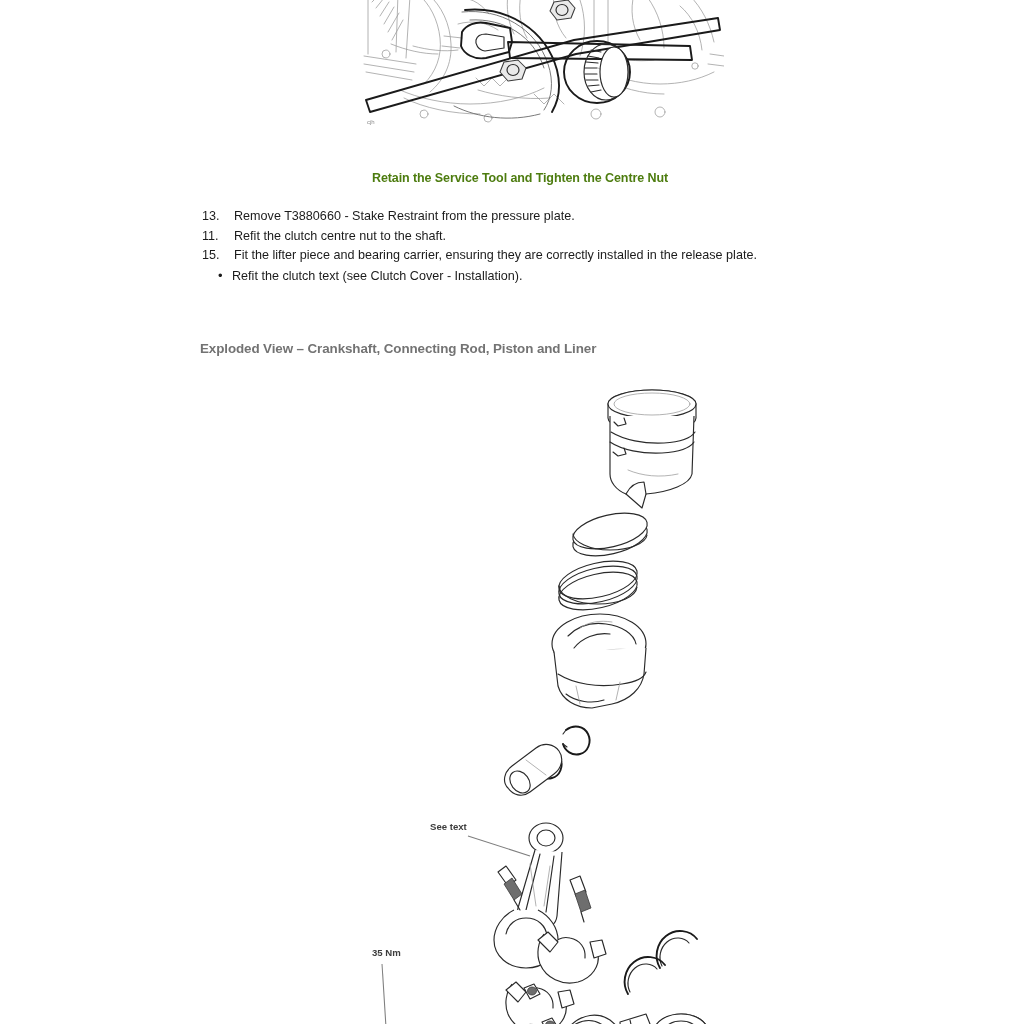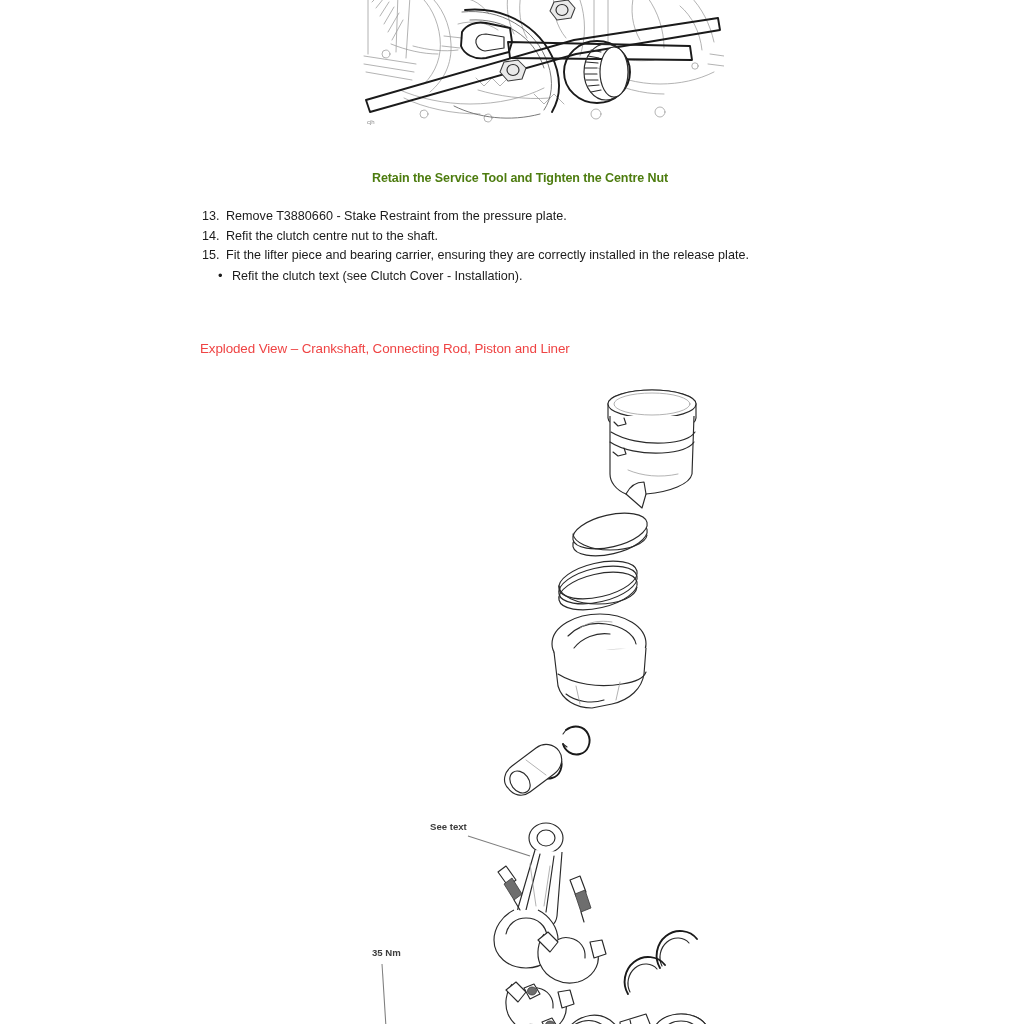--- a/index.html
+++ b/index.html
@@ -52,20 +52,21 @@
     top: 207px;
     width: 700px;
     font-size: 12.6px;
     line-height: 19.5px;
     color: #1b1b1b;
   }
   .step {
     display: flex;
     align-items: flex-start;
     white-space: nowrap;
+    gap: 8px;
   }
   .step-num {
     width: 24px;
     flex: 0 0 24px;
     text-align: left;
   }
   .step-text { flex: 1 1 auto; }
 
   .bullet-row {
     display: flex;
@@ -89,22 +90,22 @@
     font-weight: bold;
     color: #4455ee;
     letter-spacing: -0.2px;
     white-space: nowrap;
   }
   .h2-black {
     position: absolute;
     left: 200px;
     top: 341px;
     font-size: 13.4px;
-    font-weight: normal;
-    color: #ef4444;
+    font-weight: bold;
+    color: #737373;
     letter-spacing: -0.1px;
     white-space: nowrap;
   }
 
   
   .fig-exploded {
     position: absolute;
     left: 330px;
     top: 386px;
     width: 420px;
@@ -210,21 +211,21 @@
   </div>
 
   <div class="fig-caption">Retain the Service Tool and Tighten the Centre Nut</div>
 
   <div class="steps">
     <div class="step">
       <span class="step-num">13.</span>
       <span class="step-text">Remove T3880660 - Stake Restraint from the pressure plate.</span>
     </div>
     <div class="step">
-      <span class="step-num">14.</span>
+      <span class="step-num">11.</span>
       <span class="step-text">Refit the clutch centre nut to the shaft.</span>
     </div>
     <div class="step">
       <span class="step-num">15.</span>
       <span class="step-text">Fit the lifter piece and bearing carrier, ensuring they are correctly installed in the release plate.</span>
     </div>
     <div class="bullet-row">
       <span class="bullet-dot">•</span>
       <span class="step-text">Refit the clutch text (see Clutch Cover - Installation).</span>
     </div>

